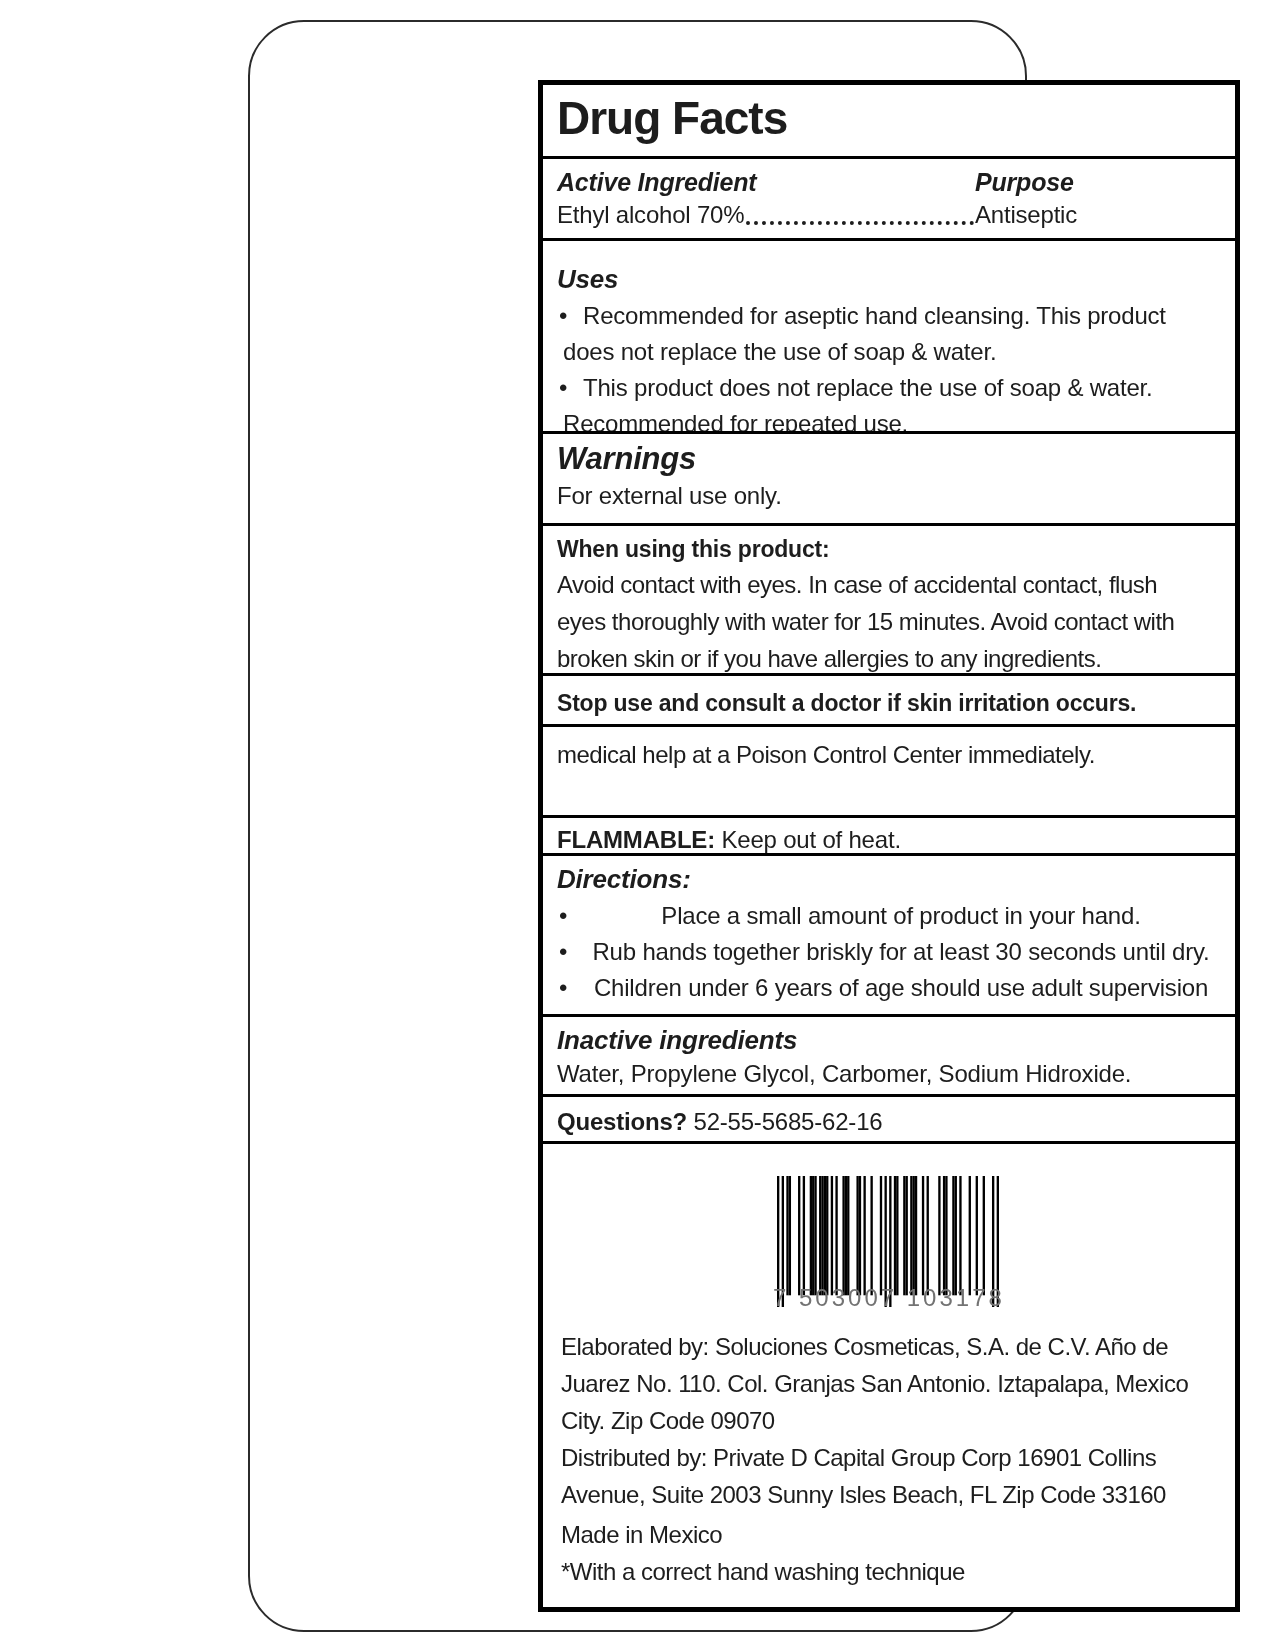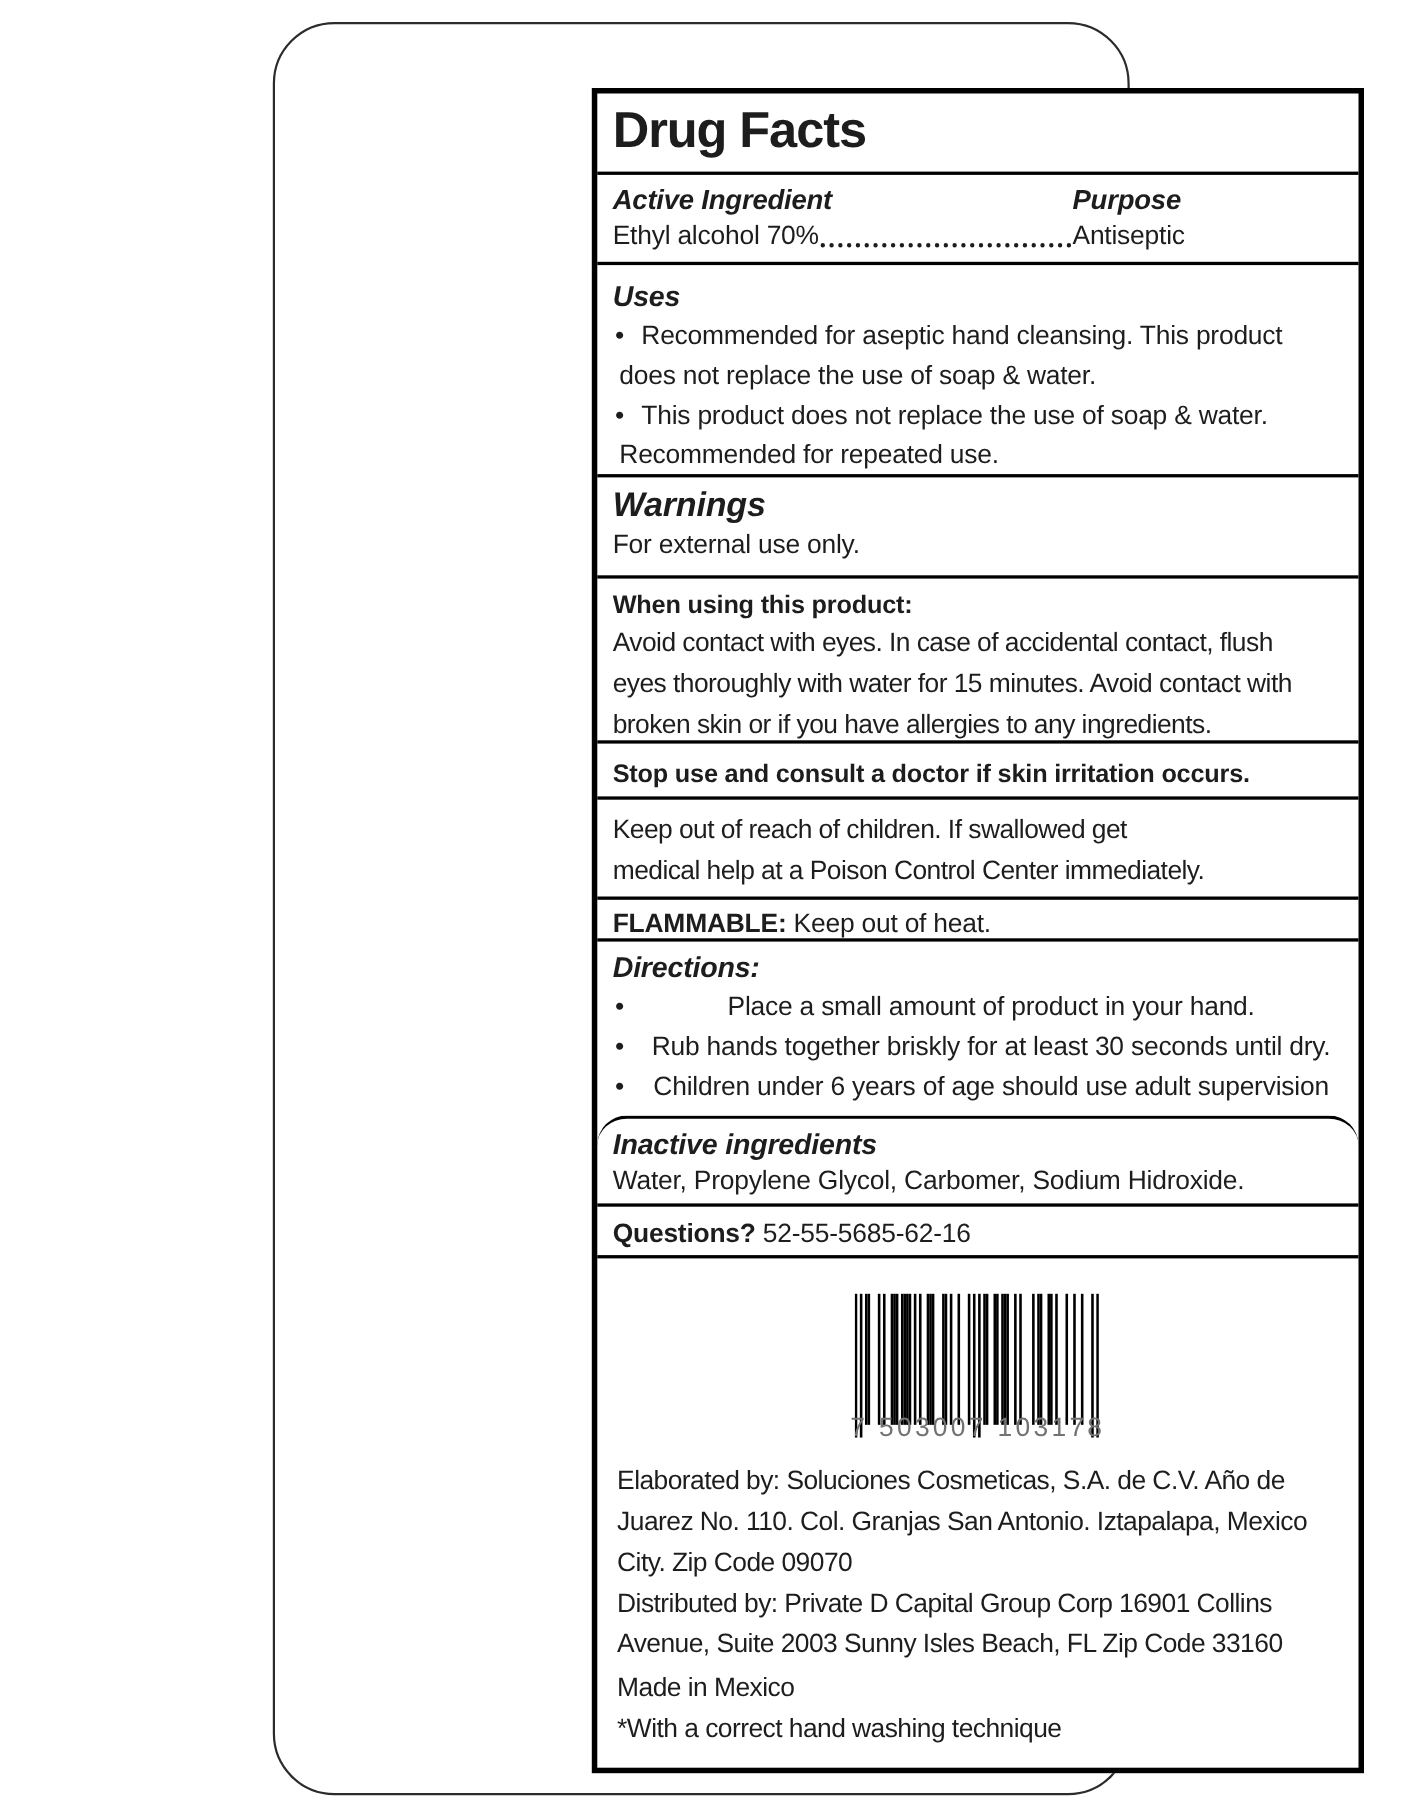--- a/index.html
+++ b/index.html
@@ -19,28 +19,28 @@
   .facts-box {
     position:absolute; left:288px; top:58px; width:702px; height:1532px;
     border:5px solid #000; box-sizing:border-box; background:#fff;
   }
   .sec { box-sizing:border-box; border-top:3px solid #000; padding:6px 16px 0 14px; overflow:hidden; }
   .sec.first { border-top:none; }
 
   
   #sec-title      { height:71px;  padding-top:9px; }
   #sec-active     { height:82px;  padding-top:7px; }
-  #sec-uses       { height:193px; padding-top:11px; }
+  #sec-uses       { height:193px; padding-top:21px; }
   #sec-warnings   { height:92px;  padding-top:5px; }
   #sec-whenusing  { height:150px; padding-top:6px; }
   #sec-stopuse    { height:51px;  padding-top:10px; }
   #sec-keepout    { height:91px;  padding-top:9px; }
   #sec-flammable  { height:38px;  padding-top:5px; }
   #sec-directions { height:161px; padding-top:6px; }
-  #sec-inactive   { height:80px;  padding-top:6px;border-radius:27px; }
+  #sec-inactive   { height:80px;  padding-top:6px; }
   #sec-questions  { height:47px;  padding-top:8px; }
   #sec-bottom     { height:472px; }
 
   .title { font-size:46px; line-height:48px; font-weight:700; letter-spacing:-1px; }
 
   .ai-grid { display:grid; grid-template-columns:418px 1fr; }
   .h-bi { font-weight:700; font-style:italic; font-size:25px; line-height:32px; }
   .ai-value { display:flex; align-items:flex-end; line-height:34px; }
   .leader { flex:1 1 auto; border-bottom:4px dotted #1d1d1d; margin:0 1px 7px 2px; min-width:20px; }
   .ai-purpose-val { line-height:34px; }
@@ -119,21 +119,20 @@
       <div class="line">Avoid contact with eyes. In case of accidental contact, flush</div>
       <div class="line">eyes thoroughly with water for 15 minutes. Avoid contact with</div>
       <div class="line">broken skin or if you have allergies to any ingredients.</div>
     </section>
 
     <section class="sec" id="sec-stopuse">
       <div class="h-bold">Stop use and consult a doctor if skin irritation occurs.</div>
     </section>
 
     <section class="sec" id="sec-keepout">
-      <div class="line">Keep out of reach of children. If swallowed get</div>
       <div class="line">medical help at a Poison Control Center immediately.</div>
     </section>
 
     <section class="sec" id="sec-flammable">
       <div class="body-line">
         <span class="inline-label">FLAMMABLE:</span>
         <span>Keep out of heat.</span>
       </div>
     </section>
 

